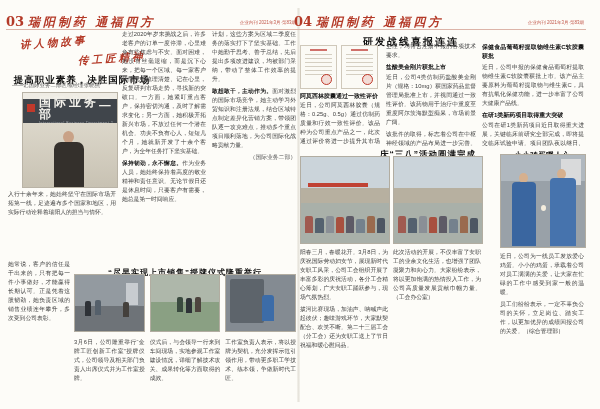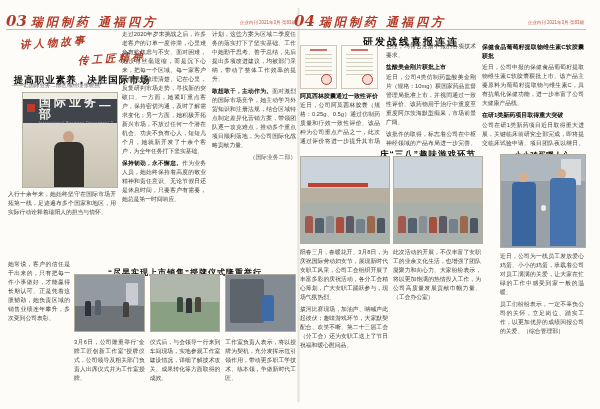--- a/index.html
+++ b/index.html
@@ -5,21 +5,21 @@
   html,body{margin:0;padding:0;}
   body{width:600px;height:409px;background:#ffffff;font-family:"Liberation Sans",sans-serif;overflow:hidden;}
   .canvas{position:relative;width:600px;height:409px;background:#fdfcf8;}
   .page{position:absolute;top:8px;width:292px;height:396px;}
   #pageL{left:6px;}
   #pageR{left:294px;}
   .gutter{position:absolute;left:297px;top:8px;width:3px;height:394px;background:linear-gradient(90deg,#f4f2ec,#e7e4dc,#f4f2ec);}
 
   
   .ph{position:absolute;top:4px;left:0;right:0;height:17px;border-bottom:1px solid #dcb4a8;}
-  .pno{font-family:"DejaVu Serif",serif;font-style:italic;font-weight:bold;font-size:15px;color:#b43a28;}
+  .pno{font-family:"DejaVu Serif",serif;font-weight:bold;font-size:13px;color:#b43a28;}
   .ptitle{font-family:"DejaVu Serif",serif;font-style:italic;font-weight:bold;font-size:12px;color:#b43a28;letter-spacing:3px;margin-left:4px;}
   .pissue{position:absolute;right:2px;top:8px;font-size:4.5px;color:#c2574a;}
 
   
   .bt{font-size:5.8px;line-height:1.55;color:#3d3d3d;text-align:justify;}
   .bt p{margin:0 0 3px 0;}
   .lead{font-weight:bold;color:#151515;}
   .attr{display:block;text-align:right;color:#555;}
 
   
@@ -213,21 +213,21 @@
     </div>
 
     <div class="bt colRt">
       <div class="subIn">保健食品葡萄籽提取物维生素C软胶囊获批</div>
       <p>近日，公司申报的保健食品葡萄籽提取物维生素C软胶囊获批上市。该产品主要原料为葡萄籽提取物与维生素C，具有抗氧化保健功能，进一步丰富了公司大健康产品线。</p>
       <div class="subIn">在研1类新药项目取得重大突破</div>
       <p>公司在研1类新药项目近日取得重大进展，关键临床前研究全部完成，即将提交临床试验申请。项目团队夜以继日、攻坚克难，用实际行动展现了研发人的担当。</p>
 
     </div>
 
-    <h2 class="hl38">庆“三八”趣味游戏环节</h2>
+    <h2 class="hl38">庆“三八”活动圆满完成</h2>
     <h2 class="hlegg">小小鸡蛋暖人心</h2>
 
     <figure class="p38 p38a" style="margin:0;">
       <span class="banner"></span>
       <span class="crowd">
           <span></span>
           <span></span>
           <span></span>
           <span></span>
           <span></span>

